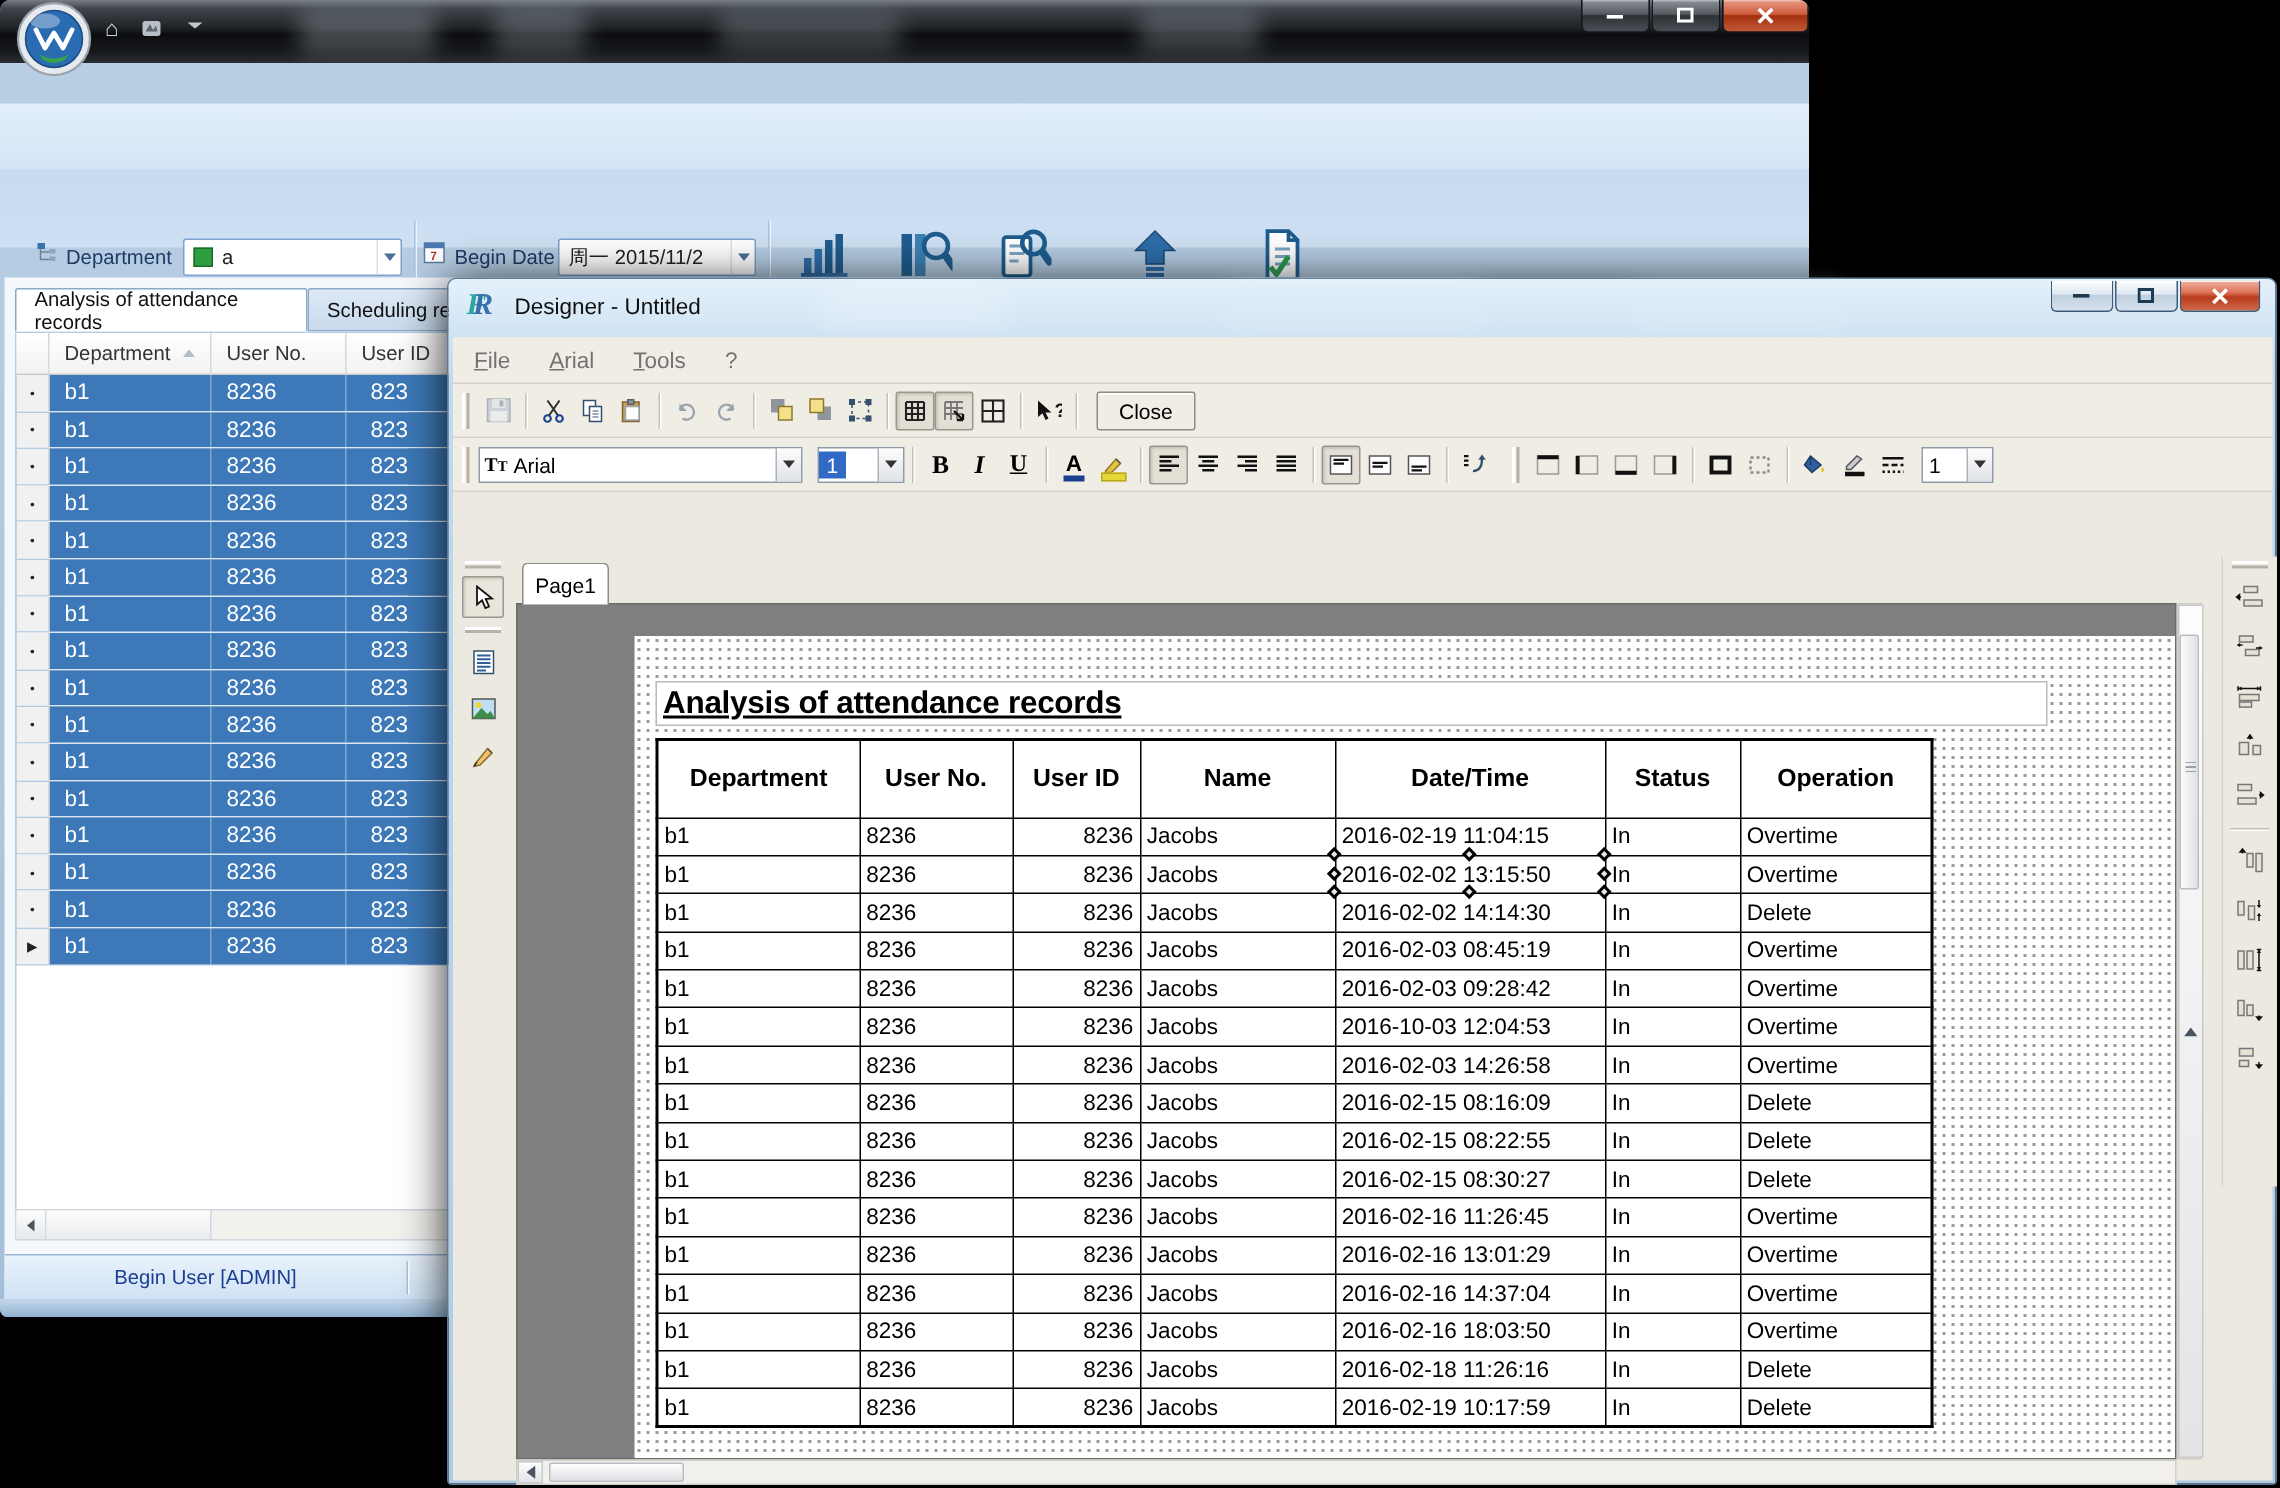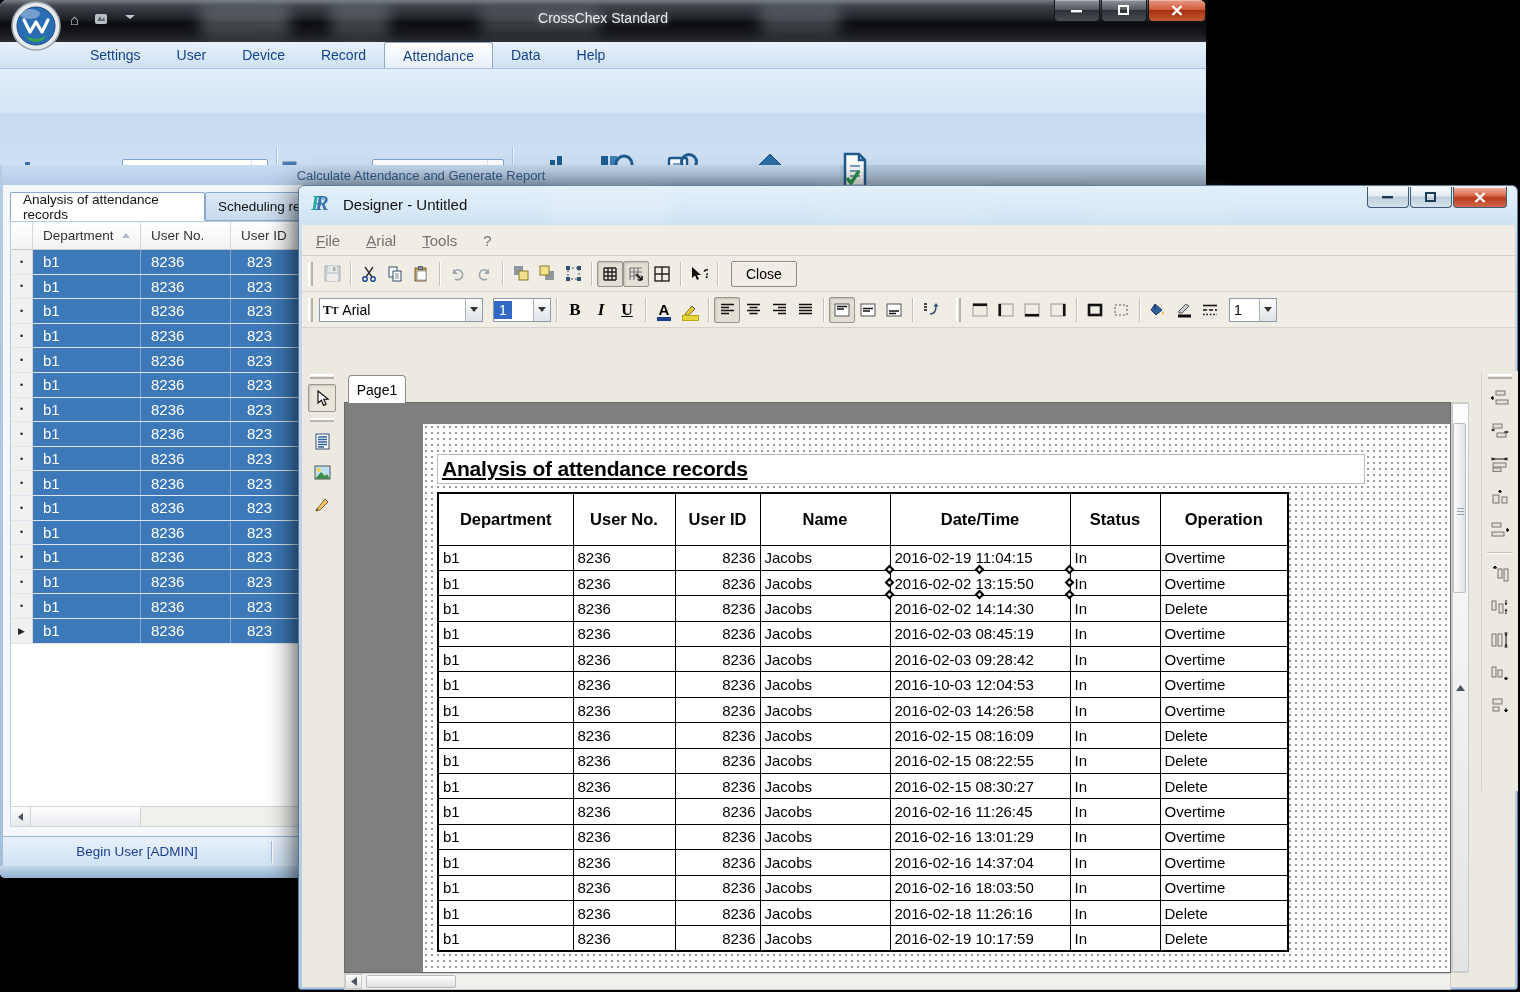--- a/index.html
+++ b/index.html
@@ -168,21 +168,20 @@
 <body>
 
 <div id="root">
 
   <div id="cc-window" class="abs">
     <div id="cc-titlebar" class="abs">
       <div class="abs blur-blob" style="left:200px;top:6px;width:90px;height:30px;background:#aab4bd;"></div>
       <div class="abs blur-blob" style="left:330px;top:4px;width:60px;height:32px;background:#9aa4ad;"></div>
       <div class="abs blur-blob" style="left:480px;top:8px;width:120px;height:26px;background:#8e98a1;"></div>
       <div class="abs blur-blob" style="left:760px;top:6px;width:80px;height:28px;background:#99a3ac;"></div>
-      <div id="cc-title" class="abs">CrossChex Standard</div>
       <div class="abs" style="left:70px;top:11px;display:flex;gap:14px;">
         <span class="qa-ico">⌂</span>
         <span class="qa-ico">
           <svg width="16" height="16" viewBox="0 0 16 16">
               <rect x="2" y="3" width="12" height="10" rx="2" fill="#b9bfc6"></rect>
               <path d="M4 10 L7 5 L9 9 L11 6 L12 10 Z" fill="#5d646c"></path>
             </svg>
         </span>
         <span class="qa-ico">
           <svg width="14" height="14" viewBox="0 0 14 14">
@@ -213,29 +212,20 @@
         <circle cx="26" cy="26" r="24" fill="#e6e9ed"></circle>
         <circle cx="26" cy="26" r="24" fill="none" stroke="#9aa2ab" stroke-width="1.5"></circle>
         <circle cx="26" cy="26" r="19" fill="#2a6cb2"></circle>
         <circle cx="26" cy="26" r="19" fill="none" stroke="#1a4a80" stroke-width="1"></circle>
         <path d="M14 20 L20 32 L26 22 L32 32 L38 20" fill="none" stroke="#fff" stroke-width="3.2" stroke-linecap="round" stroke-linejoin="round"></path>
         <path d="M16 36 Q26 42 36 36 L33 40 Q26 44 19 40 Z" fill="#37a44a"></path>
         <ellipse cx="20" cy="14" rx="10" ry="5" fill="rgba(255,255,255,.35)"></ellipse>
       </svg>
     </div>
 
-    <div id="cc-tabrow" class="abs">
-        <div class="cc-tab">Settings</div>
-        <div class="cc-tab">User</div>
-        <div class="cc-tab">Device</div>
-        <div class="cc-tab">Record</div>
-        <div class="cc-tab active">Attendance</div>
-        <div class="cc-tab">Data</div>
-        <div class="cc-tab">Help</div>
-      </div>
 
     <div id="cc-ribbon" class="abs">
 
       <span class="abs" style="left:24px;top:92px;">
         <svg width="16" height="14" viewBox="0 0 16 14">
             <rect x="1" y="1" width="5" height="4" fill="#3a72ad"></rect>
             <rect x="9" y="5" width="4" height="3" fill="#8ea6bd"></rect>
             <rect x="9" y="10" width="4" height="3" fill="#8ea6bd"></rect>
             <path d="M3 5 v7 h6 M3 7 h6" stroke="#6d8299" fill="none"></path>
           </svg>
@@ -346,21 +336,20 @@
                 <path d="M13 14 h10 M13 19 h10 M13 24 h10" stroke="#7aa4c4" stroke-width="2"></path>
                 <path d="M10 26 l4 5 l8 -12" fill="none" stroke="#2a9b4e" stroke-width="3.4"></path>
               </svg>
             </div>
             <div class="cap">Save</div>
             <div class="cap">Results</div>
           </div>
         </div>
     </div>
 
-    <div id="cc-groupcap" class="abs">Calculate Attendance and Generate Report</div>
 
     <div id="cc-main" class="abs">
       <div id="panel-tabs">
           <div class="panel-tab active" style="left: 7px; width: 195px;">Analysis of attendance records</div>
           <div class="panel-tab inactive" style="left: 202px; width: 158px;">Scheduling re</div>
         </div>
       <div id="grid-wrap">
         <div id="grid-header">
           <div class="gh gh-mark"></div>
           <div class="gh" style="width:108px;">
@@ -628,21 +617,21 @@
               <path d="M2 1 L2 12 L5 9.5 L7 14 L9 13 L7 9 L11 9 Z" fill="#111"></path>
               <text x="13" y="12" font-size="13" font-weight="bold" fill="#111">?</text>
             </svg>
         </div>
         <div class="tsep"></div>
         <div id="btn-close-designer">Close</div>
       </div>
 
       <div id="dw-toolbar2" class="dtoolbar">
         <div class="tb-handle"></div>
-        <div class="combo" style="width:164px;">
+        <div class="combo" style="width:216px;">
           <span style="font-family:'Liberation Serif',serif;font-weight:bold;font-size:13px;margin:0 4px 0 3px;">T<span style="font-size:10px;">T</span></span>
           <span>Arial</span>
           <span class="cbtn">
               <span class="tri-down" style="border-top-color:#333;"></span>
             </span>
         </div>
         <div class="combo" style="width:58px;margin-left:10px;">
           <span style="background:#316ac5;color:#fff;padding:1px 5px;">1</span>
           <span class="cbtn">
               <span class="tri-down" style="border-top-color:#333;"></span>

